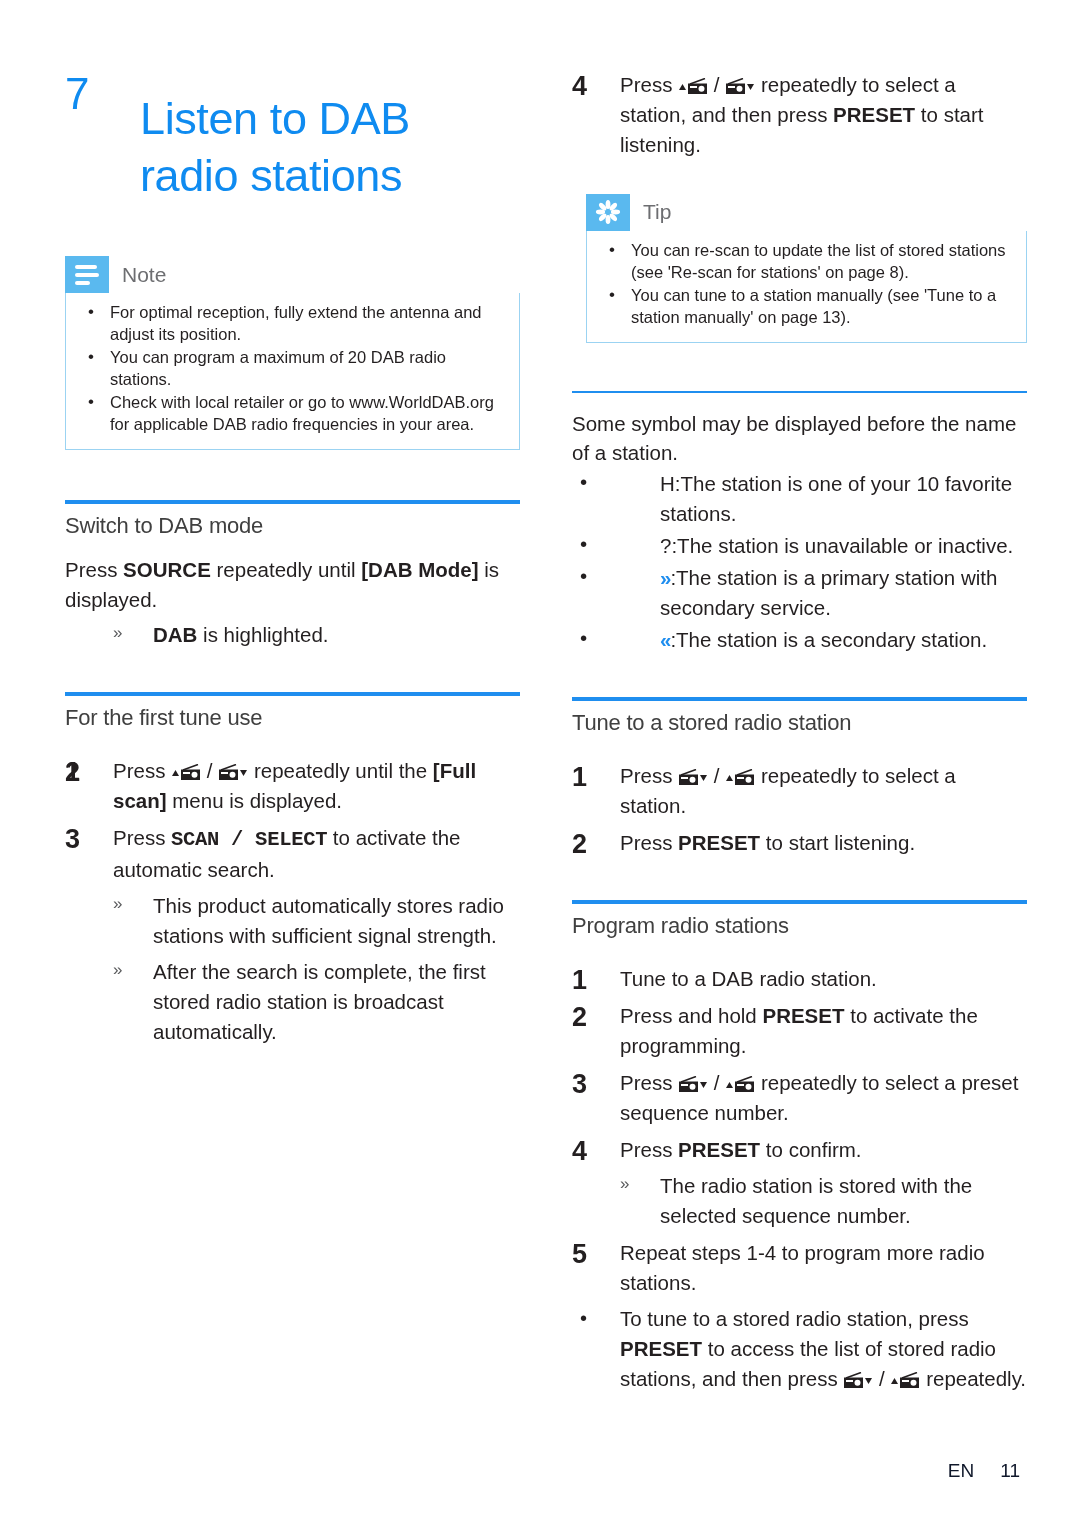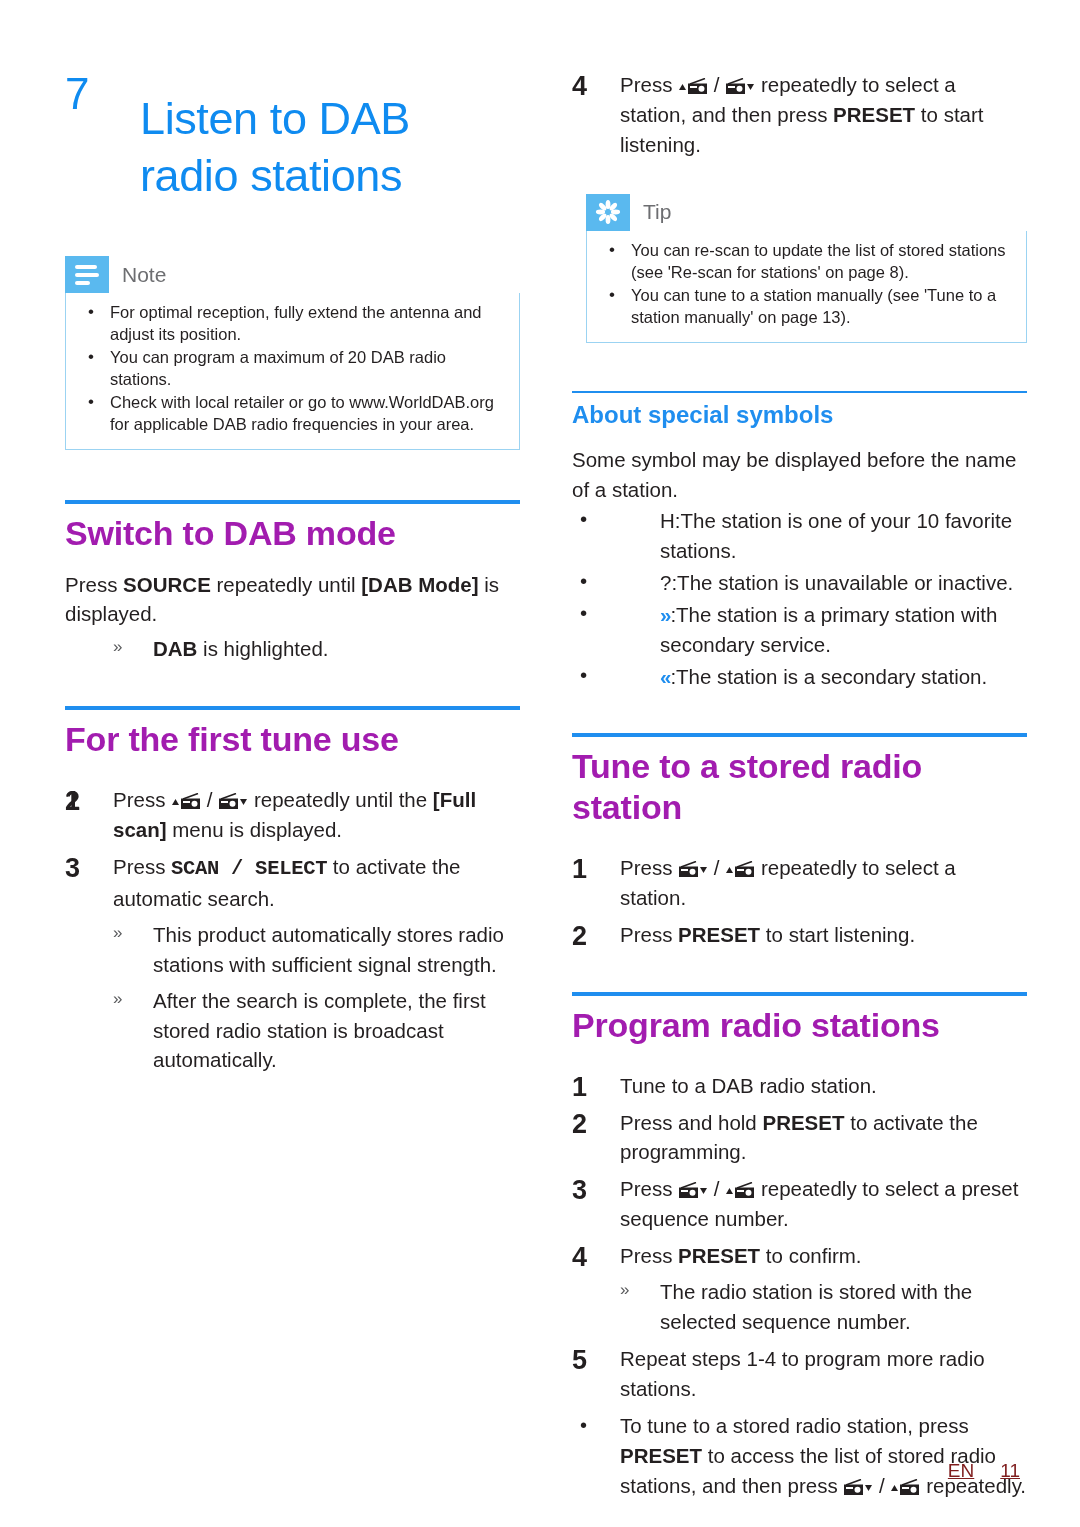--- a/index.html
+++ b/index.html
@@ -111,23 +111,23 @@
     height: 4px;
     background: #1f8eef;
     margin-top: 40px;
   }
   .rule-thin {
     height: 2px;
     background: #1f8eef;
     margin-top: 40px;
   }
   h2.section {
-    color: #a21caf;
-    font-size: 34px;
-    font-weight: 700;
+    color: #404040;
+    font-size: 22px;
+    font-weight: 400;
     margin: 9px 0 0 0;
     line-height: 1.2;
     letter-spacing: -0.2px;
   }
   h3.subsection {
     color: #1f8eef;
     font-size: 24px;
     font-weight: 600;
     margin: 8px 0 0 0;
     line-height: 1.2;
@@ -205,22 +205,21 @@
     display: flex;
     justify-content: center;
   }
 
   
   .footer {
     position: absolute;
     right: 60px;
     bottom: 45px;
     font-size: 19px;
-    color: #7f1d1d;
-    text-decoration: underline;
+    color: #0f172a;
   }
   .footer .pg { margin-left: 26px; }
 </style>
 </head>
 <body>
 
 <div class="page">
 
   <div class="col col-left">
 
@@ -346,21 +345,20 @@
       </div>
       <div class="callout-body">
         <ul>
           <li>You can re-scan to update the list of stored stations (see 'Re-scan for stations' on page 8).</li>
           <li>You can tune to a station manually (see 'Tune to a station manually' on page 13).</li>
         </ul>
       </div>
     </div>
 
     <div class="rule-thin" style="margin-top:48px;"></div>
-    <h3 class="subsection">About special symbols</h3>
     <div class="para">Some symbol may be displayed before the name of a station.</div>
 
     <div class="sub tight">
       <span class="bullet" style="left:8px;top:-2px;position:absolute;">•</span>
       <span>H:</span><span>The station is one of your 10 favorite stations.</span>
     </div>
     <div class="sub tight">
       <span class="bullet" style="left:8px;top:-2px;position:absolute;">•</span>
       <span>?:</span><span>The station is unavailable or inactive.</span>
     </div>

